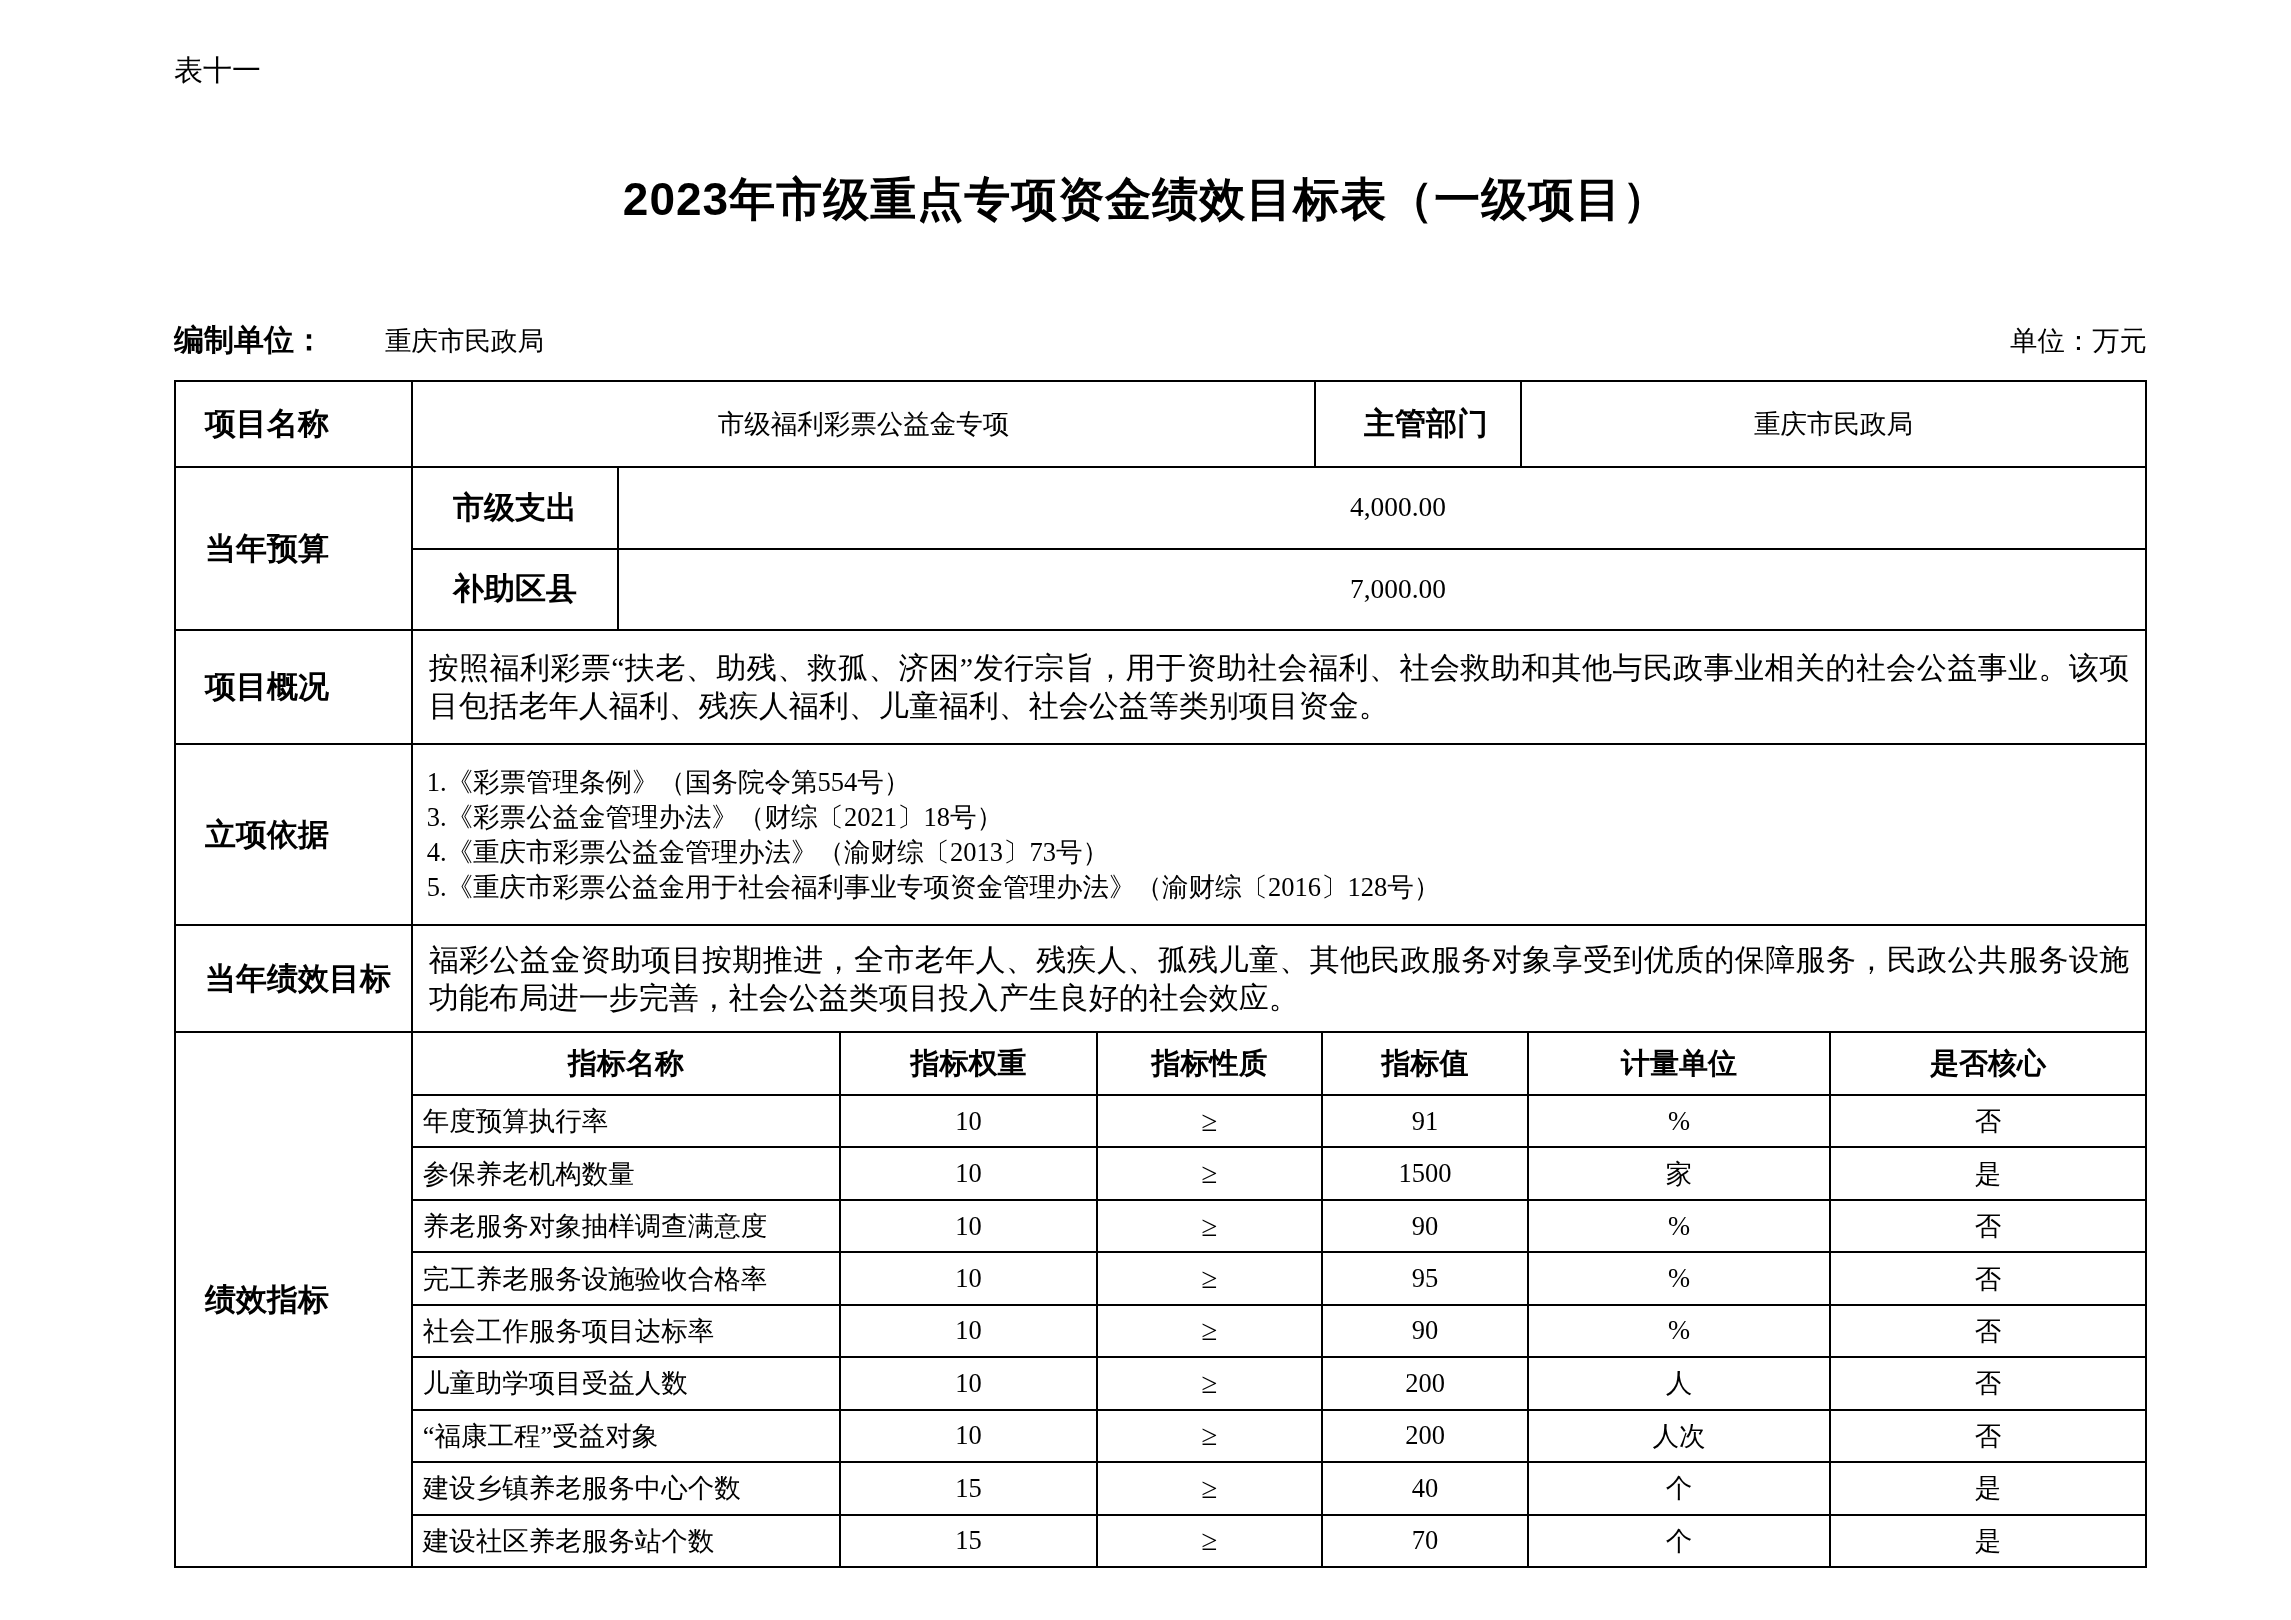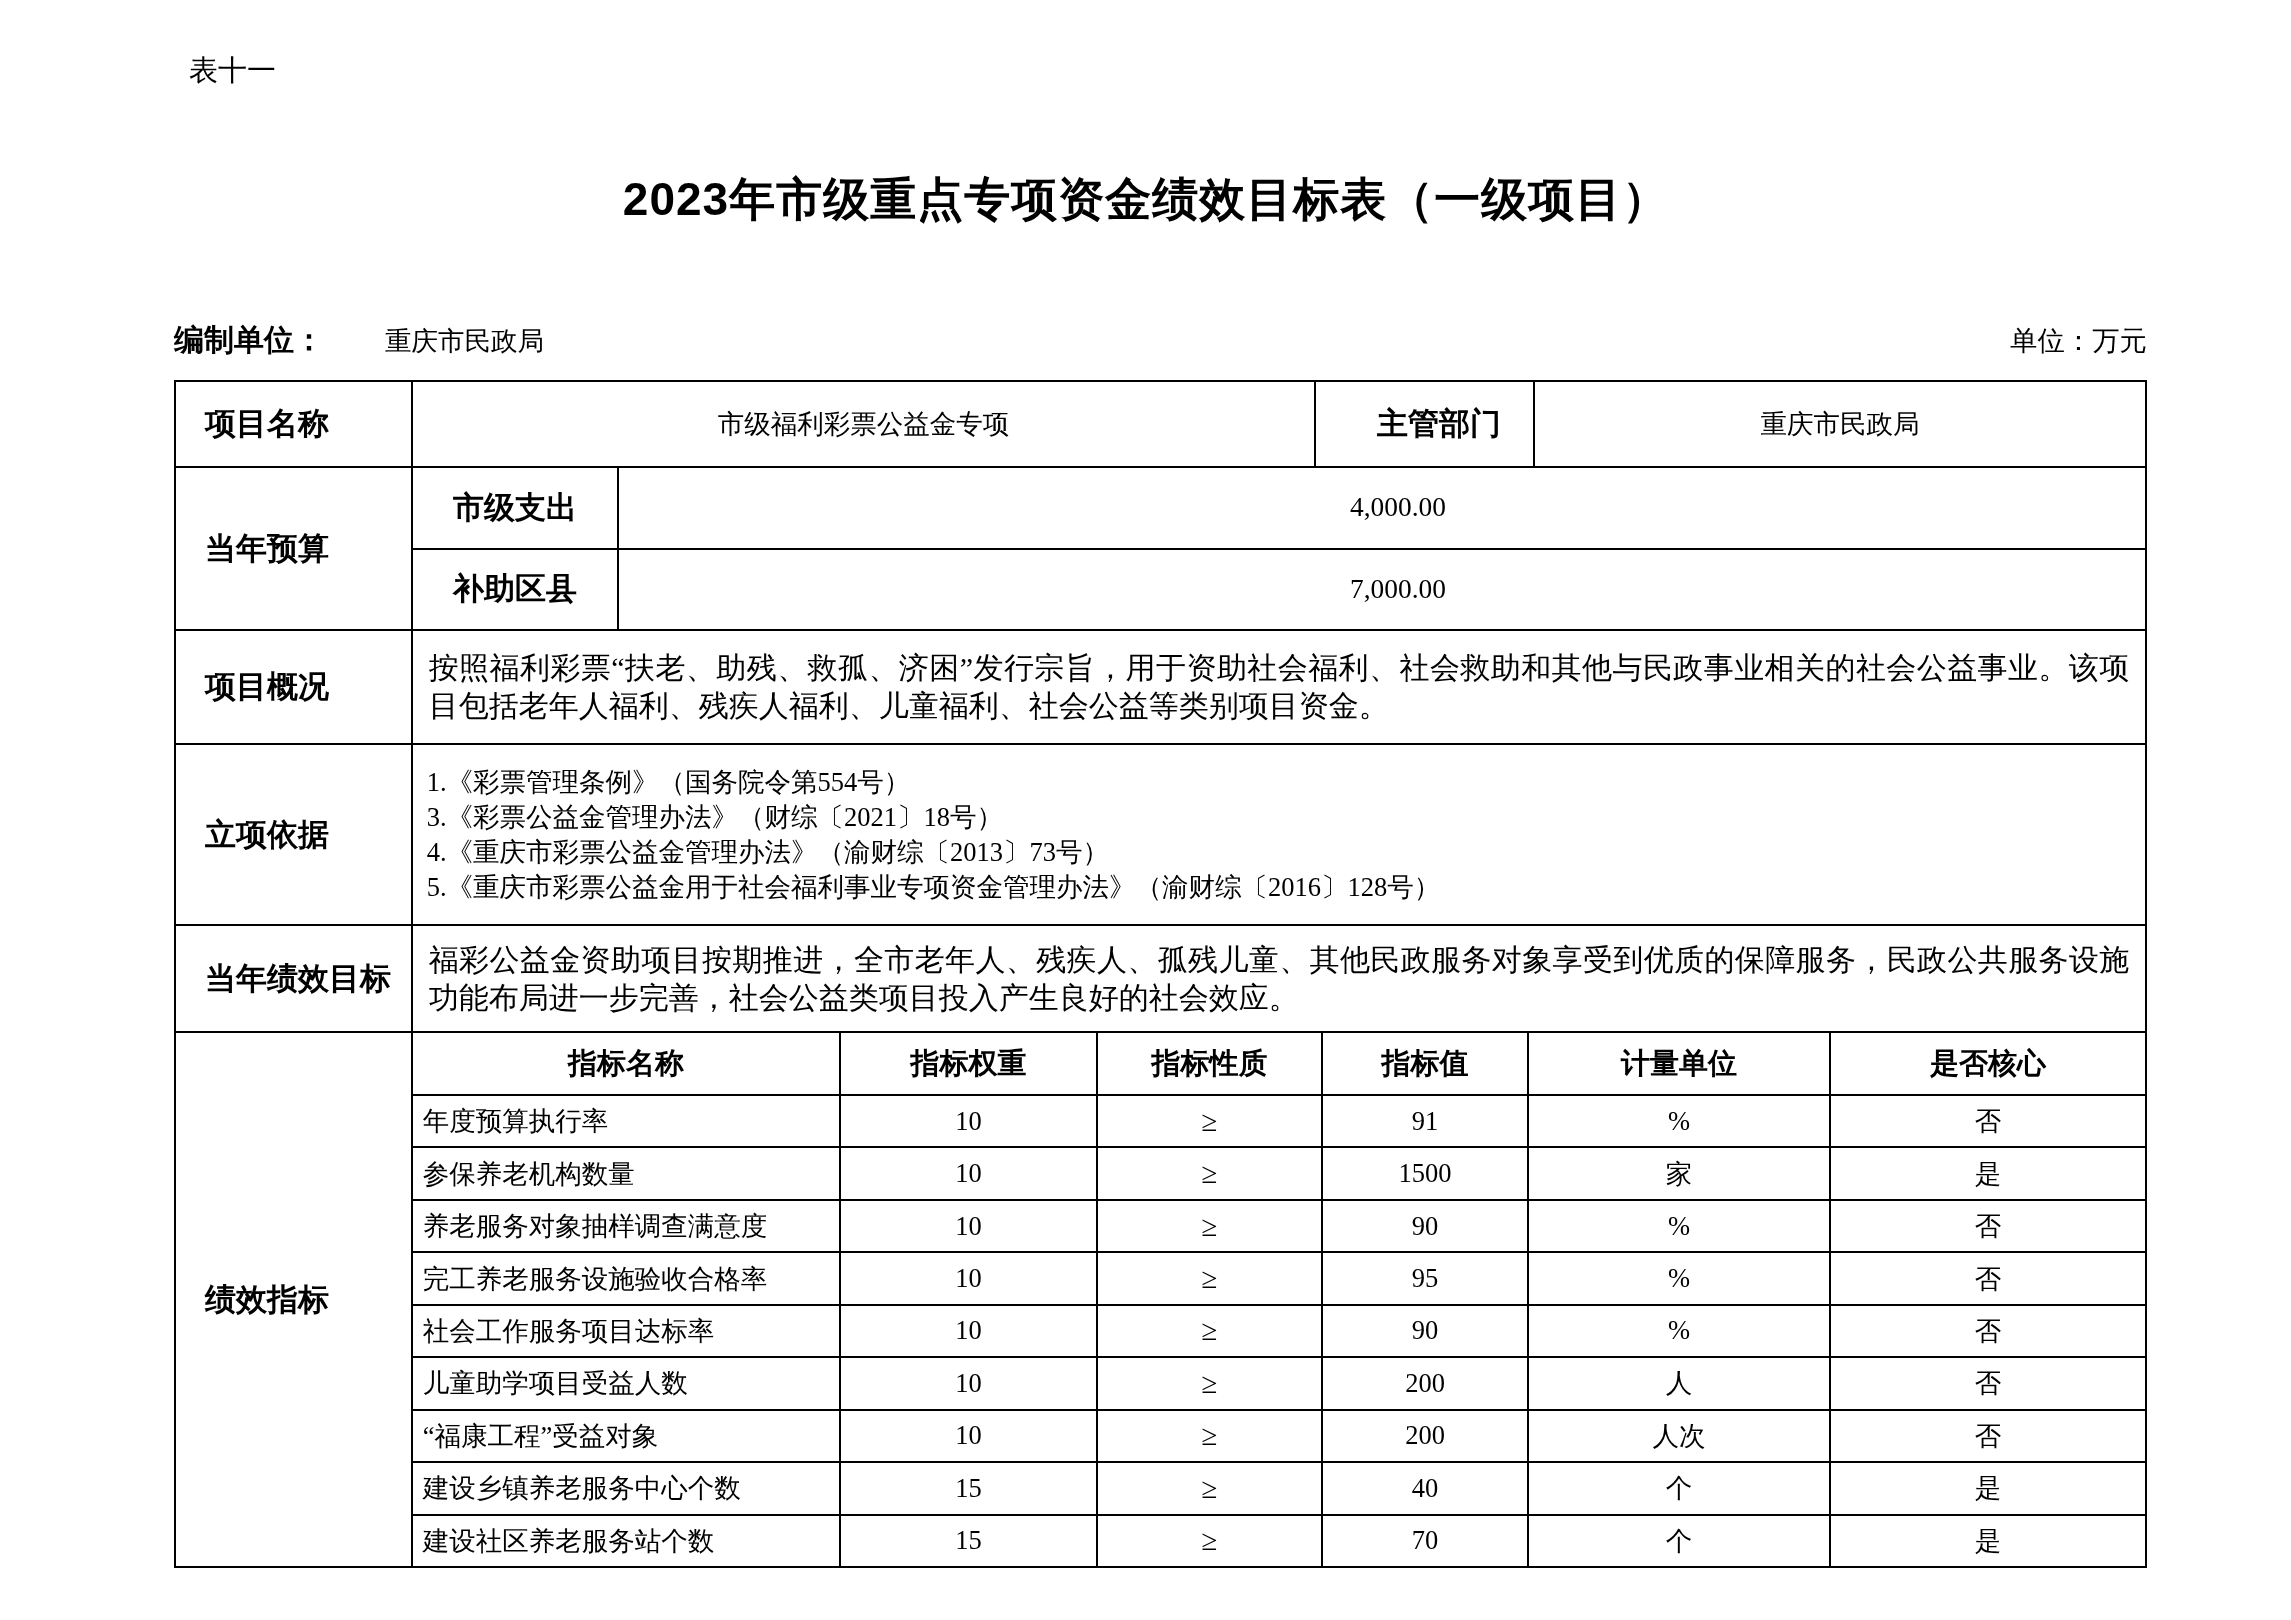--- a/index.html
+++ b/index.html
@@ -12,21 +12,20 @@
     color: #000000;
     font-family: "Liberation Serif", serif;
     overflow: hidden;
   }
   .page-label {
     position: absolute;
     left: 174px;
     top: 51px;
     font-size: 29px;
     font-family: "DejaVu Serif", serif;
-    margin-left: 15px;
   }
   .doc-title {
     position: absolute;
     top: 169px;
     left: 0;
     width: 100%;
     text-align: center;
     font-family: "Liberation Sans", sans-serif;
     font-weight: bold;
     font-size: 46px;
@@ -158,21 +157,21 @@
       <span class="prepared-value">重庆市民政局</span>
     </div>
     <div class="unit-note">单位：万元</div>
   </div>
 
   <div class="main-table">
 
     <div class="trow h-r1">
       <div class="cell w-label row-label">项目名称</div>
       <div class="cell w-content center serif-27">市级福利彩票公益金专项</div>
-      <div class="cell w-label2 row-label" style="padding-left:16px;justify-content:center;margin-left:13px;">主管部门</div>
+      <div class="cell w-label2 row-label" style="padding-left:16px;justify-content:center;">主管部门</div>
       <div class="cell w-rest center serif-27">重庆市民政局</div>
     </div>
 
     <div class="trow h-r2">
       <div class="cell w-label row-label">当年预算</div>
       <div class="split-col">
         <div class="subrow">
           <div class="cell w-label2 row-label">市级支出</div>
           <div class="cell w-rest center serif-28">4,000.00</div>
         </div>

